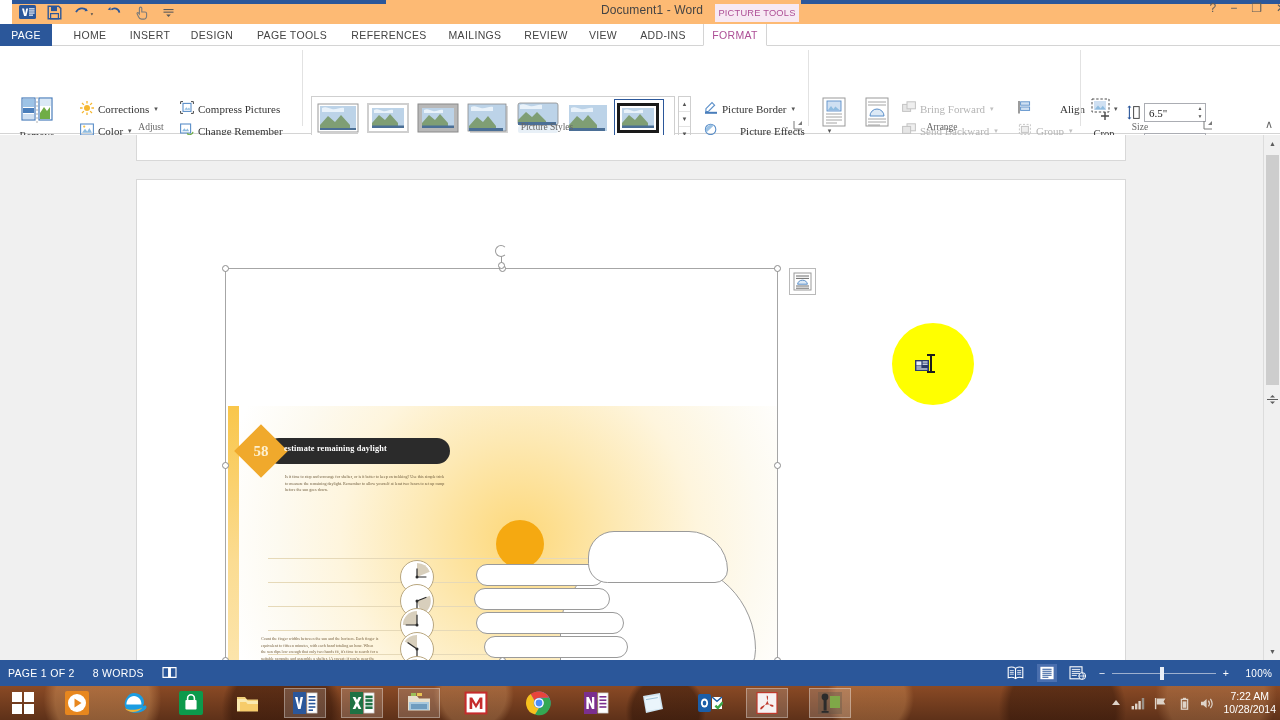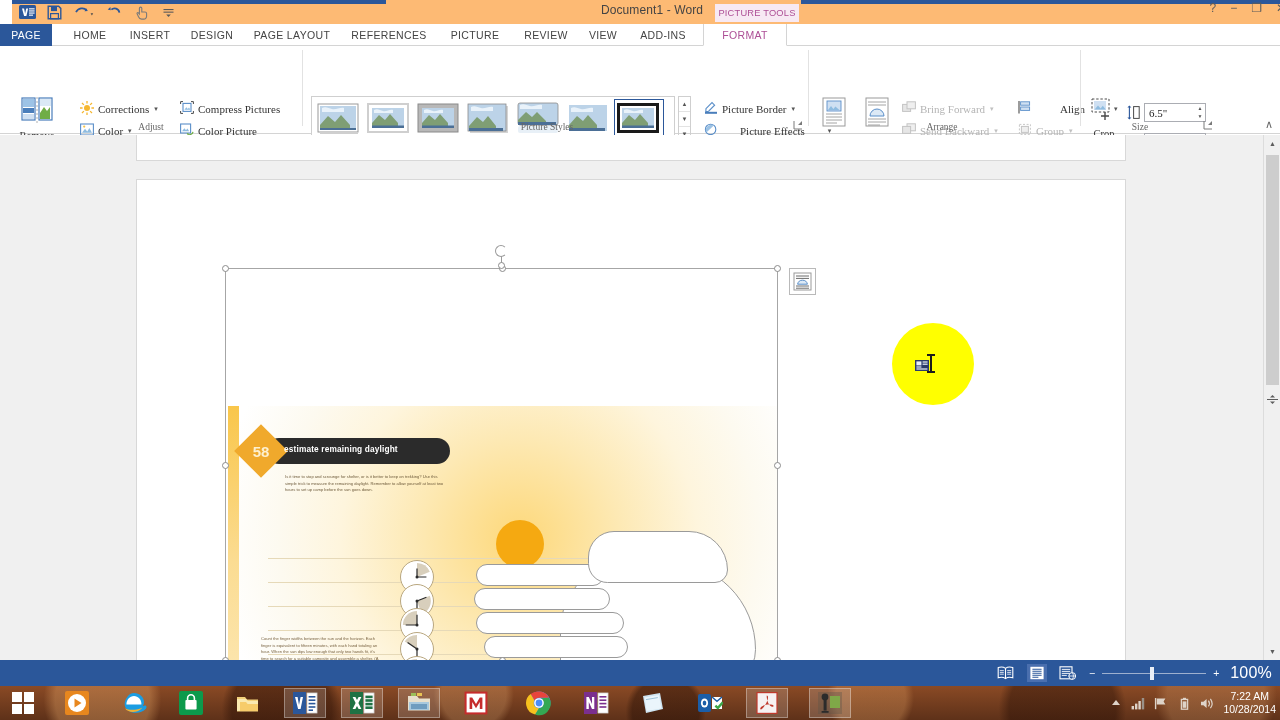--- a/index.html
+++ b/index.html
@@ -114,21 +114,21 @@
   #docarea {
     position:absolute; left:0; top:135px; width:1280px; height:525px;
     background:#f0f0f0; overflow:hidden;
   }
   #page-prev {
     position:absolute; left:136px; top:0px; width:990px; height:26px;
     background:#fff; border:1px solid #d8d8d8; border-top:none;
   }
   #page-main {
     position:absolute; left:136px; top:44px; width:990px; height:481px;
-    background:#fff; border:1px solid #d8d8d8; border-bottom:none;
+    background:#fff; border:1px solid #d8d8d8; border-bottom:none;font-family:Liberation Serif, serif;
   }
 
   
   #sel-frame {
     position:absolute; left:225px; top:268px; width:553px; height:393px;
     border:1px solid #a6a6a6;
   }
   .handle {
     position:absolute; width:7px; height:7px; background:#fff; border:1px solid #8c8c8c;
     border-radius:50%;
@@ -235,21 +235,21 @@
     background:#2b579a; color:#fff; font-size:10.5px;
   }
   #sb-left { position:absolute; left:8px; top:0; height:26px; display:flex; align-items:center; gap:18px; }
   #sb-left .itm { cursor:pointer; letter-spacing:.3px; }
   #sb-right { position:absolute; right:8px; top:0; height:26px; display:flex; align-items:center; gap:11px; }
   .viewbtn { width:20px; height:18px; display:flex; align-items:center; justify-content:center; cursor:pointer; }
   .viewbtn.act { background:#4a6fae; }
   #zoomwrap { display:flex; align-items:center; gap:7px; }
   #zoomtrack { width:104px; height:1px; background:#9db0cf; position:relative; cursor:pointer; }
   #zoomknob { position:absolute; left:48px; top:-6px; width:4px; height:13px; background:#e9eef6; }
-  #zoompct { font-size:16px; letter-spacing:.2px; cursor:pointer; min-width:32px; text-align:right; }
+  #zoompct { font-size:10px; letter-spacing:.2px; cursor:pointer; min-width:32px; text-align:right; }
 
   
   #taskbar {
     position:absolute; left:0; top:686px; width:1280px; height:34px;
     background:#6b3a1f;
     background-image:
       radial-gradient(circle at 8% 40%, rgba(255,190,120,.30) 0 4%, transparent 5%),
       radial-gradient(circle at 22% 70%, rgba(40,14,4,.45) 0 5%, transparent 6%),
       radial-gradient(circle at 37% 25%, rgba(255,200,140,.22) 0 4%, transparent 5%),
       radial-gradient(circle at 52% 75%, rgba(30,10,2,.42) 0 5%, transparent 6%),
@@ -345,27 +345,27 @@
         <path d="M2.6 19c0-4.2 3.3-7.2 7.4-7.2s7.4 3 7.4 7.2z" fill="#b8b8b8"></path>
       </svg>
   </div>
 </div>
 
 <div id="tabstrip">
   <div id="tab-file">PAGE</div>
   <div class="tab" style="left:64px;width:52px;">HOME</div>
   <div class="tab" style="left:122px;width:56px;">INSERT</div>
   <div class="tab" style="left:184px;width:56px;">DESIGN</div>
-  <div class="tab" style="left:244px;width:96px;">PAGE LAYOUT</div>
+  <div class="tab" style="left:244px;width:96px;">PAGE TOOLS</div>
   <div class="tab" style="left:344px;width:90px;">REFERENCES</div>
-  <div class="tab" style="left:438px;width:74px;">PICTURE</div>
+  <div class="tab" style="left:438px;width:74px;">MAILINGS</div>
   <div class="tab" style="left:516px;width:60px;text-align:right;">REVIEW</div>
   <div class="tab" style="left:580px;width:46px;">VIEW</div>
   <div class="tab" style="left:630px;width:66px;">ADD-INS</div>
-  <div class="tab" id="tab-format" style="left:703px;width:84px;">FORMAT</div>
+  <div class="tab" id="tab-format" style="left:703px;width:64px;">FORMAT</div>
 </div>
 
 <div id="ribbon">
 
   <div class="bigbtn" style="left:8px; top:50px; width:58px;">
     <span class="ico">
       <svg width="32" height="28" viewBox="0 0 32 28">
         <rect x="1" y="2" width="13" height="22" fill="none" stroke="#4a7ebb" stroke-width="1.2"></rect>
         <rect x="2" y="3" width="11" height="8" fill="#9dc3e6"></rect>
           <rect x="2" y="12" width="11" height="5" fill="#4a7ebb"></rect>
@@ -433,21 +433,21 @@
 
   <div class="smallbtn" style="left:178px; top:75px;">
     <span>
       <svg width="14" height="13" viewBox="0 0 14 13">
           <rect x="0.6" y="1" width="10" height="9" fill="none" stroke="#5b8fc9" stroke-width="1.1"></rect>
           <path d="M2 8.2l2.4-3 1.6 2 1.4-1.7 1.8 2.7z" fill="#8fbce0"></path>
           <path d="M7.6 11.6c2.6.8 5-.6 5.4-2.8" fill="none" stroke="#70ad47" stroke-width="1.2"></path>
           <path d="M6.6 10.3l2 2.4-.2-2.8z" fill="#70ad47"></path>
         </svg>
     </span>
-    <span>Color Picture</span>
+    <span>Change Remember</span>
   </div>
 
   <div class="smallbtn" style="left:178px; top:97px;">
     <span>
       <svg width="14" height="13" viewBox="0 0 14 13">
           <rect x="2.4" y="1" width="9" height="9" fill="none" stroke="#5b8fc9" stroke-width="1.1"></rect>
           <path d="M3.6 8.4l2.2-2.8 1.5 1.9 1.3-1.6 1.7 2.5z" fill="#8fbce0"></path>
           <path d="M1.4 11.4c-.9-2.4.3-4.8 2.4-5.6" fill="none" stroke="#e8a33d" stroke-width="1.2"></path>
           <path d="M0.4 9l1.3 2.8 1.6-2.2z" fill="#e8a33d"></path>
         </svg>
@@ -847,20 +847,31 @@
     <svg width="11" height="9" viewBox="0 0 11 9">
         <path d="M0 4.5h11" stroke="#5c5c5c" stroke-width="1"></path>
         <path d="M3 2.6L5.5 0 8 2.6z" fill="#5c5c5c"></path>
         <path d="M3 6.4L5.5 9 8 6.4z" fill="#5c5c5c"></path>
       </svg>
   </div>
   <div class="sb-arrow" style="bottom:0;">▼</div>
 </div>
 
 <div id="statusbar">
+  <div id="sb-left">
+    <span class="itm">PAGE 1 OF 2</span>
+    <span class="itm">8 WORDS</span>
+    <span class="itm">
+      <svg width="15" height="13" viewBox="0 0 15 13">
+          <path d="M1 1.6h5.6v9.8H1z" fill="none" stroke="#fff" stroke-width="1.1"></path>
+          <path d="M8.4 1.6H14v9.8H8.4z" fill="none" stroke="#fff" stroke-width="1.1"></path>
+          <path d="M7.5 1v11" stroke="#fff" stroke-width="1.1"></path>
+        </svg>
+    </span>
+  </div>
   <div id="sb-right">
     <span class="viewbtn">
       <svg width="17" height="14" viewBox="0 0 17 14">
           <path d="M8.5 2.4C6.5.9 3.6.8 1.2 1.6v10.2c2.4-.8 5.3-.7 7.3.8 2-1.5 4.9-1.6 7.3-.8V1.6C13.4.8 10.5.9 8.5 2.4z" fill="none" stroke="#fff" stroke-width="1.1"></path>
           <path d="M8.5 2.4v10.2" stroke="#fff" stroke-width="1.1"></path>
           <g stroke="#fff" stroke-width="0.8">
             <path d="M2.8 4.6h4M2.8 6.4h4M2.8 8.2h4M10.2 4.6h4M10.2 6.4h4M10.2 8.2h4"></path>
           </g>
         </svg>
     </span>

